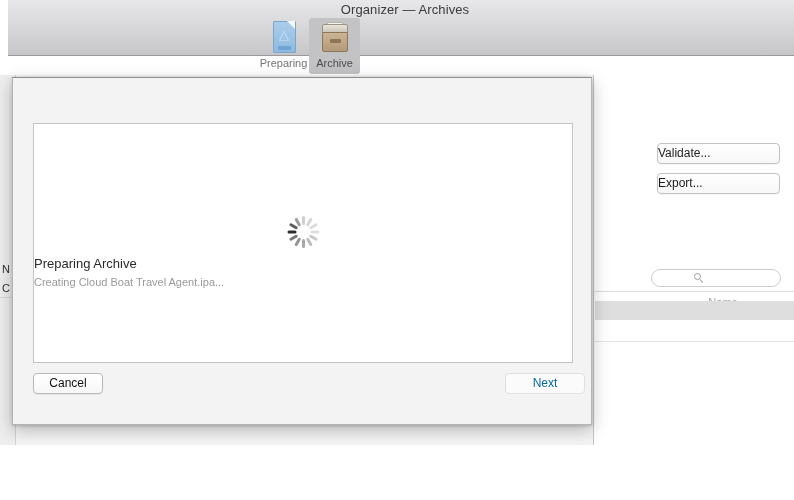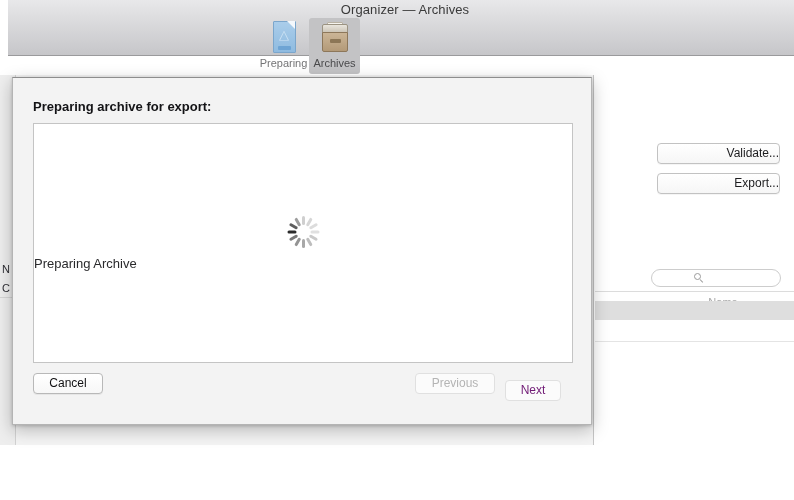--- a/index.html
+++ b/index.html
@@ -218,21 +218,21 @@
     gap: 9px;
   }
   .action-btn {
     width: 123px;
     height: 21px;
     background: linear-gradient(to bottom, #ffffff, #f6f6f6);
     border: 1px solid #c2c2c2;
     border-radius: 4px;
     font-size: 12px;
     color: #1d1d1f;
-    text-align: right;
+    text-align: left;
     line-height: 19px;
     box-sizing: border-box;
     box-shadow: 0 1px 0 rgba(0,0,0,0.04);
   }
 
   .search-row {
     position: absolute;
     left: 0; top: 190px;
     width: 199px;
     height: 27px;
@@ -400,25 +400,25 @@
   .btn-previous {
     left: 402px;
     top: 7px;
     width: 80px;
     background: #fbfbfb;
     border: 1px solid #e0e0e0;
     color: #b4b4b4;
   }
   .btn-next {
     left: 492px;
-    top: 14px;
-    width: 56px;
+    top: 7px;
+    width: 80px;
     background: #fbfbfb;
     border: 1px solid #e0e0e0;
-    color: #701a75;
+    color: #0369a1;
   }
 </style>
 </head>
 <body>
 
 <div id="root">
 
   <div class="organizer-window">
 
     <div class="titlebar">
@@ -436,21 +436,21 @@
           <div class="toolbar-label">Preparing</div>
         </div>
 
         <div class="toolbar-item selected">
           <div class="icon-archives">
             <div class="lidpaper"></div>
             <div class="lid"></div>
             <div class="body"></div>
             <div class="handle"></div>
           </div>
-          <div class="toolbar-label">Archives</div>
+          <div class="toolbar-label">Archive</div>
         </div>
 
       </div>
     </div>
 
     <div class="left-pane">
       <div class="left-scroll-edge"></div>
       <div class="left-divider"></div>
       <div class="left-list">
         <div class="left-list-row">N</div>
@@ -476,43 +476,42 @@
       </div>
 
       <div class="table-header-band"></div>
       <div class="table-body-row"></div>
 
     </div>
   </div>
 
   <div class="sheet">
 
-    <div class="sheet-heading">Preparing archive for export:</div>
 
     <div class="sheet-content">
       <div class="progress-block">
         <div class="spinner">
             <i style="transform: rotate(0deg); background: rgb(207, 207, 207);"></i>
             <i style="transform: rotate(30deg); background: rgb(214, 214, 214);"></i>
             <i style="transform: rotate(60deg); background: rgb(220, 220, 220);"></i>
             <i style="transform: rotate(90deg); background: rgb(224, 224, 224);"></i>
             <i style="transform: rotate(120deg); background: rgb(201, 201, 201);"></i>
             <i style="transform: rotate(150deg); background: rgb(189, 189, 189);"></i>
             <i style="transform: rotate(180deg); background: rgb(168, 168, 168);"></i>
             <i style="transform: rotate(210deg); background: rgb(148, 148, 148);"></i>
             <i style="transform: rotate(240deg); background: rgb(120, 120, 120);"></i>
             <i style="transform: rotate(270deg); background: rgb(43, 43, 43);"></i>
             <i style="transform: rotate(300deg); background: rgb(93, 93, 93);"></i>
             <i style="transform: rotate(330deg); background: rgb(157, 157, 157);"></i>
           </div>
         <div class="progress-title">Preparing Archive</div>
+        <div class="progress-detail">Creating Cloud Boat Travel Agent.ipa...</div>
       </div>
     </div>
 
     <div class="sheet-footer">
       <div class="btn btn-cancel">Cancel</div>
-      <div class="btn btn-previous">Previous</div>
       <div class="btn btn-next">Next</div>
     </div>
 
   </div>
 
 </div>
 
 </body></html>

